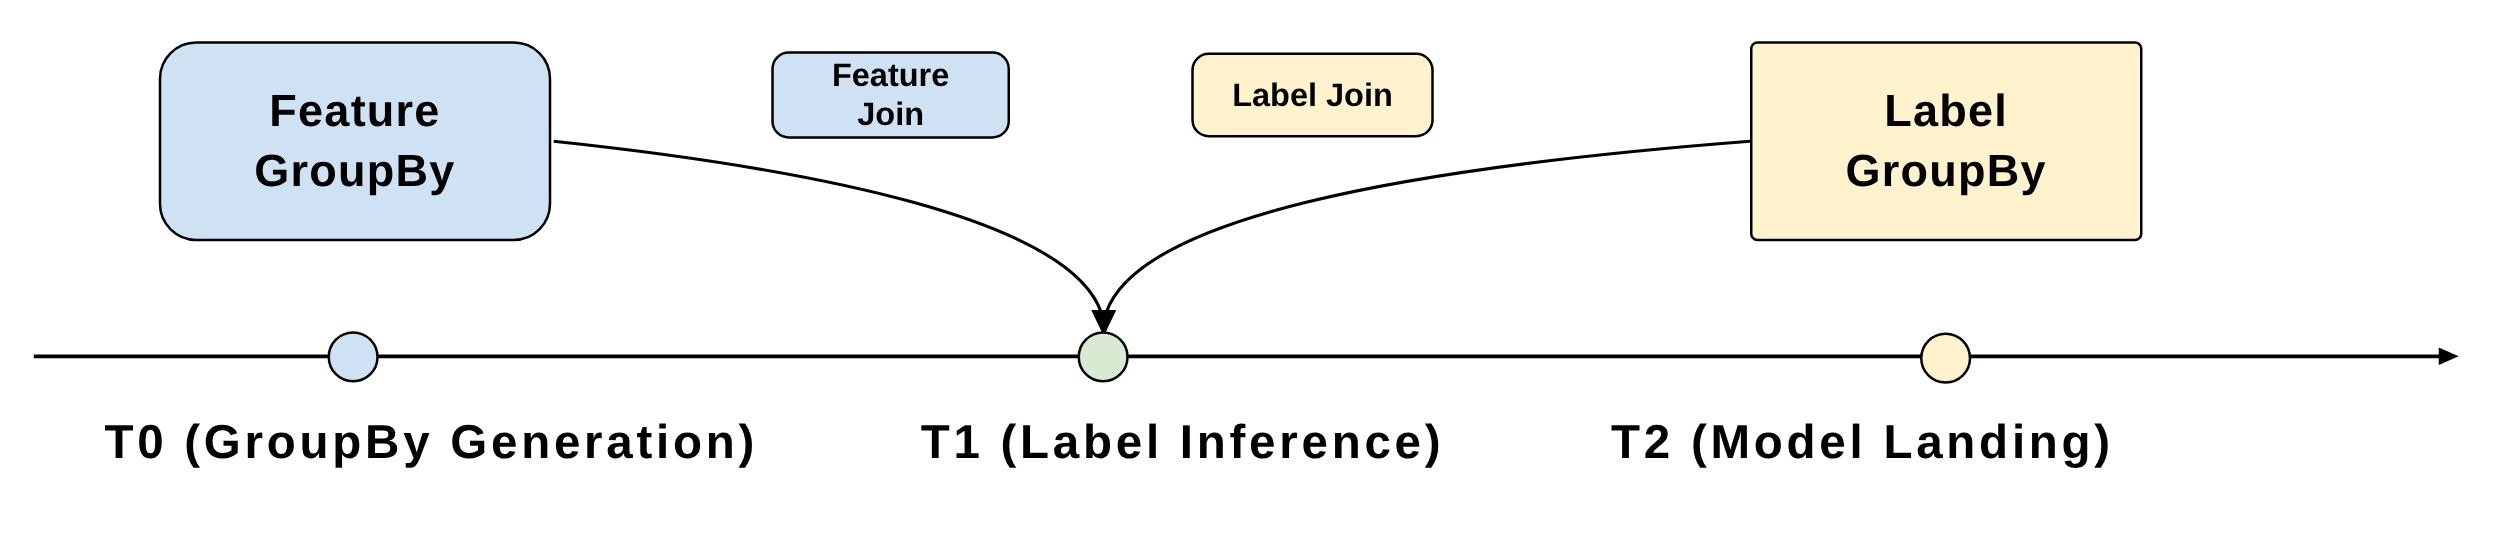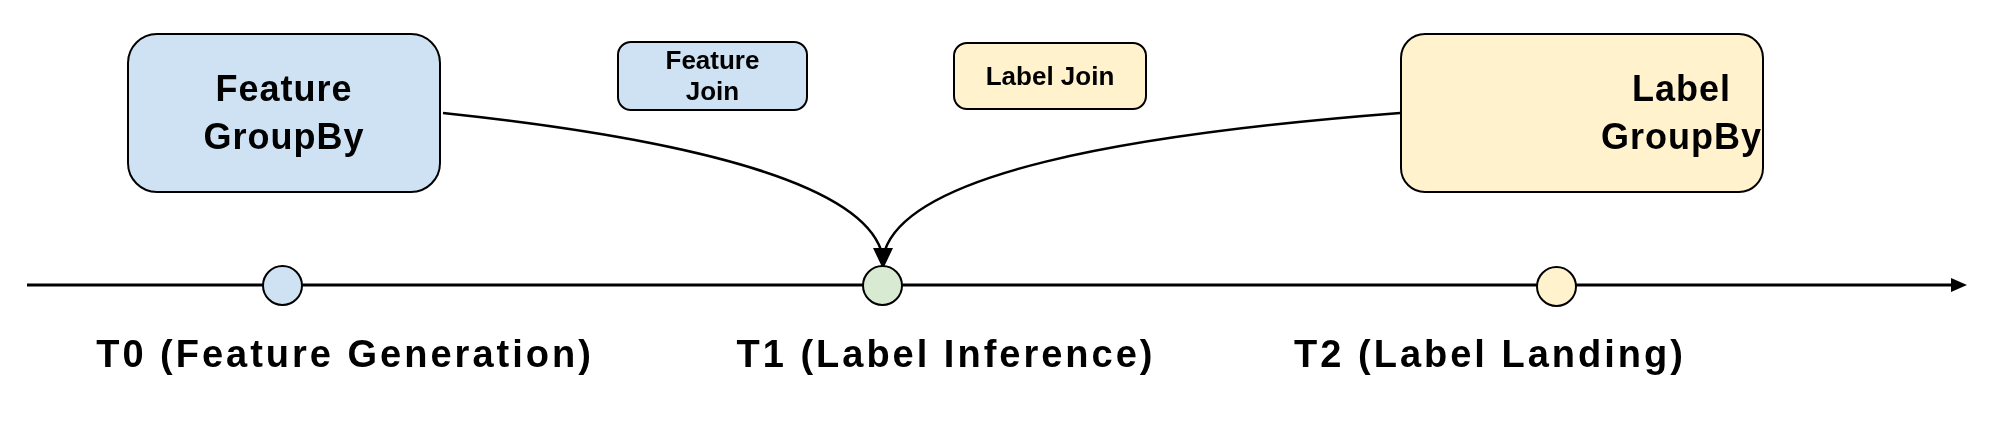--- a/index.html
+++ b/index.html
@@ -36,24 +36,24 @@
   .box .box-label {
     white-space: pre-line;
   }
   .box-feature-groupby {
     left: 127px; top: 33px; width: 314px; height: 160px;
     border-radius: 30px;
     background: #cfe2f3;
     font-size: 36px; line-height: 48px; letter-spacing: 1px;
   }
   .box-label-groupby {
-    left: 1400px; top: 33px; width: 364px; height: 160px;
-    border-radius: 25px;
+    left: 1400px; top: 33px; width: 314px; height: 160px;
+    border-radius: 6px;
     background: #fff2cc;
-    font-size: 36px; line-height: 48px; letter-spacing: 1px; justify-content: flex-end;
+    font-size: 36px; line-height: 48px; letter-spacing: 1px;
   }
   .box-feature-join {
     left: 617px; top: 41px; width: 191px; height: 70px;
     border-radius: 14px;
     background: #cfe2f3;
     font-size: 26px; line-height: 31px;
   }
   .box-label-join {
     left: 953px; top: 42px; width: 194px; height: 68px;
     border-radius: 14px;
@@ -112,17 +112,17 @@
 
   <div class="box box-label-groupby">
     <span class="box-label">Label
 GroupBy</span>
   </div>
 
   <div class="dot dot-t0"></div>
   <div class="dot dot-t1"></div>
   <div class="dot dot-t2"></div>
 
-  <div class="tick-label tick-t0">T0 (Feature Generation)</div>
+  <div class="tick-label tick-t0">T0 (GroupBy Generation)</div>
   <div class="tick-label tick-t1">T1 (Label Inference)</div>
-  <div class="tick-label tick-t2">T2 (Label Landing)</div>
+  <div class="tick-label tick-t2">T2 (Model Landing)</div>
 
 </div>
 
 </body></html>

